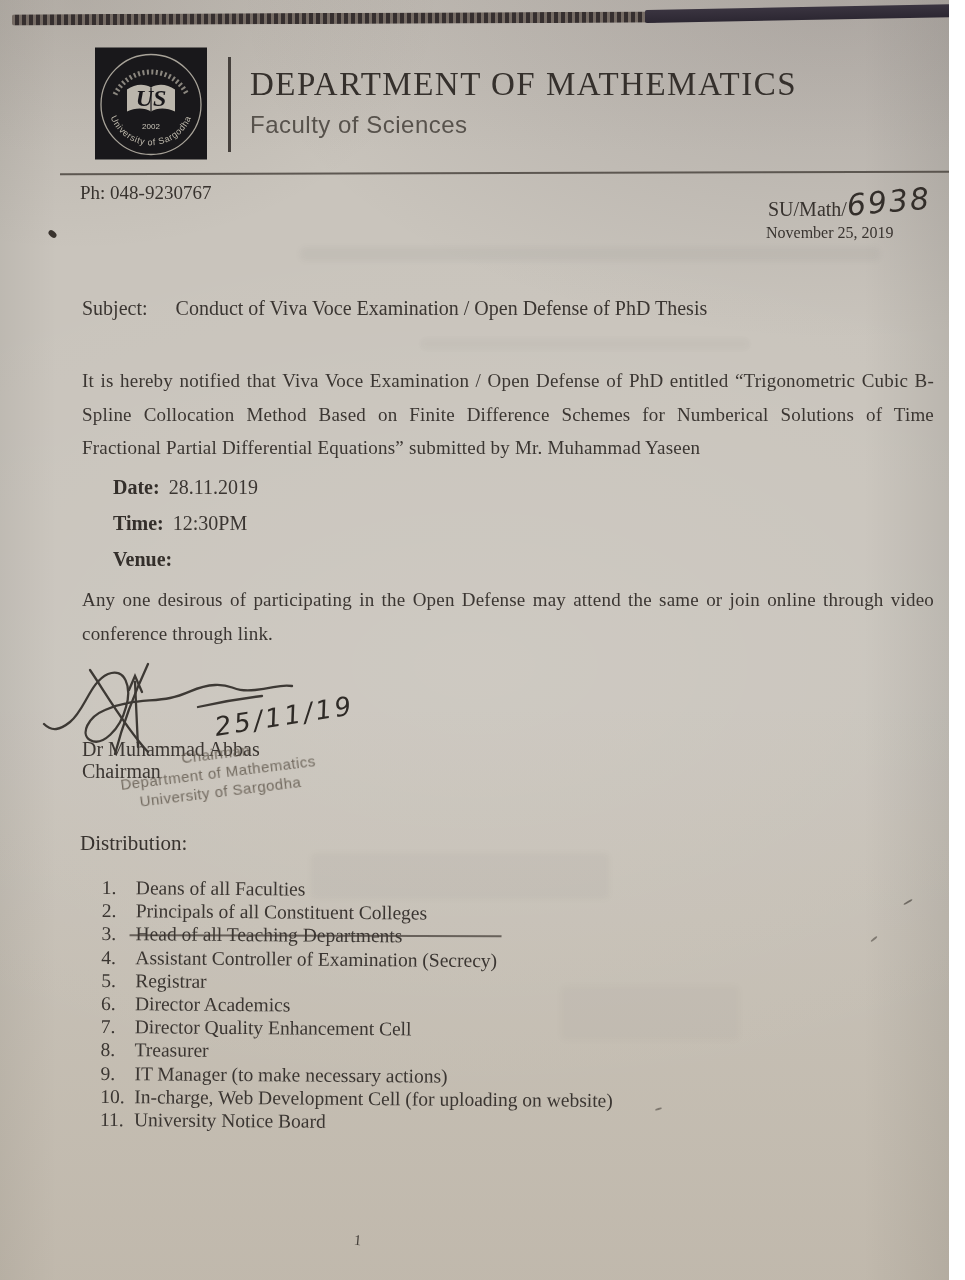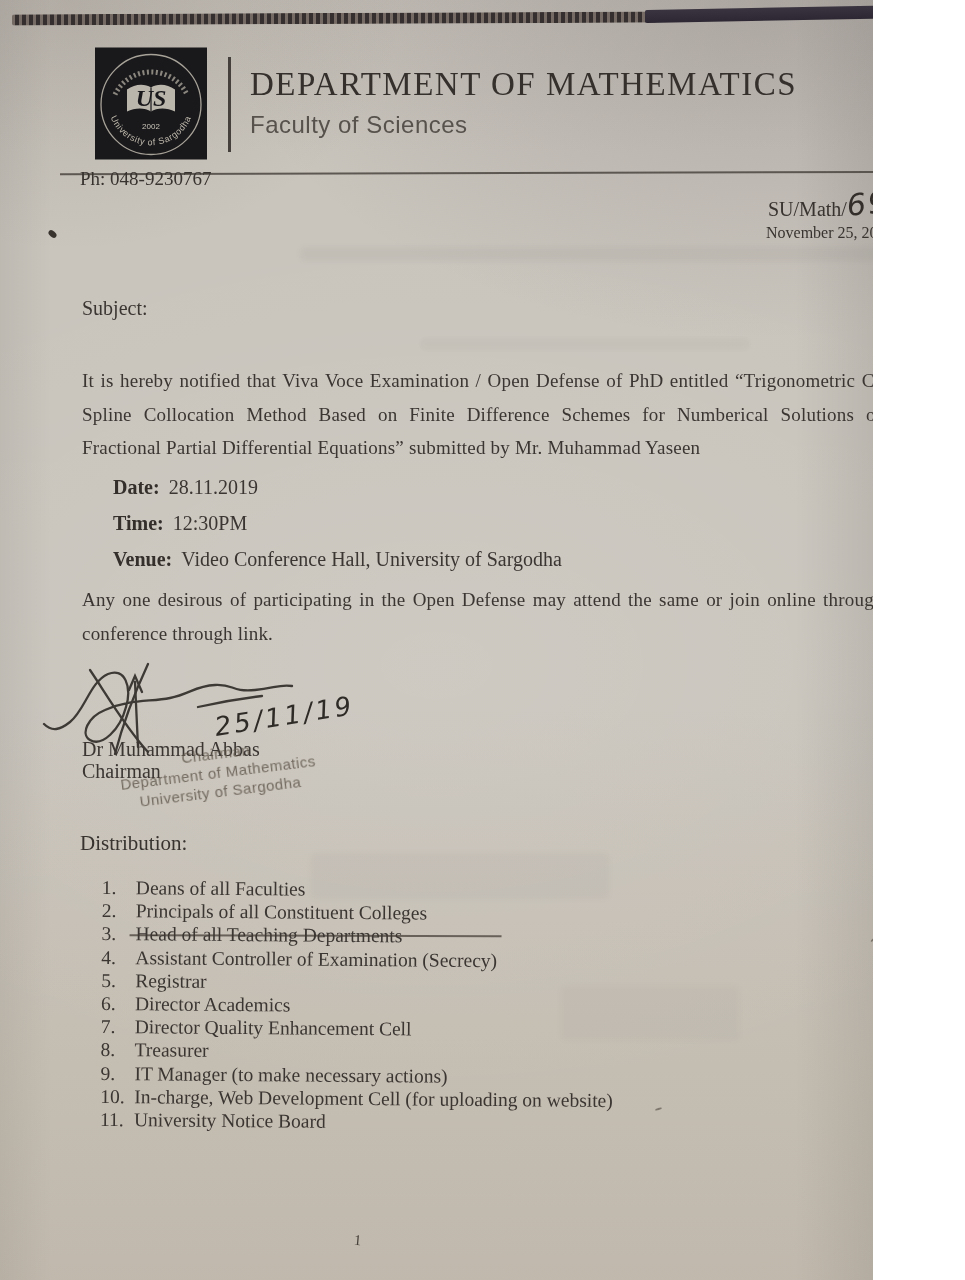--- a/index.html
+++ b/index.html
@@ -1,17 +1,17 @@
 <!DOCTYPE html>
 <html><head>
 <meta charset="utf-8">
 <style>
   html,body{margin:0;padding:0;}
   .canvas{
-    position:relative; width:873px; height:1280px; overflow:hidden;
+    position:relative; width:949px; height:1280px; overflow:hidden;
     font-family:"Liberation Serif", serif; color:#3b3632;
     background-color:#c9c4bc;
     background-image:
       radial-gradient(90% 38% at 88% 0%, rgba(58,50,58,0.16), transparent 70%),
       radial-gradient(55% 28% at 8% 0%, rgba(70,62,58,0.13), transparent 70%),
       radial-gradient(120% 50% at 50% 52%, rgba(255,255,250,0.09), transparent 70%),
       linear-gradient(180deg, rgba(130,120,115,0.10) 0%, rgba(0,0,0,0) 12%, rgba(0,0,0,0) 55%, rgba(160,140,105,0.13) 85%, rgba(150,128,95,0.17) 100%),
       linear-gradient(90deg, rgba(0,0,0,0.06) 0%, transparent 6%, transparent 91%, rgba(0,0,0,0.08) 100%);
   }
   .abs{position:absolute;}
@@ -21,21 +21,21 @@
     background-image:repeating-linear-gradient(90deg, rgba(170,158,146,0.45) 0 3px, rgba(40,34,36,0.6) 3px 7px);
     border-radius:2px;}
   .strip-right{left:645px; top:7px; width:325px; height:13px; transform:rotate(-1.1deg);
     background:linear-gradient(180deg,#3a3440,#2c2732); border-radius:2px;}
   
   .logo{left:95px; top:47px; width:112px; height:113px;}
   .vline{left:228px; top:57px; width:2.5px; height:95px; background:#45403c;}
   .dept-title{left:250px; top:66px; font-size:33px; letter-spacing:1.5px; color:#35302c; white-space:nowrap;}
   .faculty{left:250px; top:111px; font-family:"Liberation Sans",sans-serif; font-size:24px; color:#57524c; letter-spacing:0.5px;text-align:center;}
   .rule{left:60px; top:172px; width:900px; height:2px; background:#4b453f; opacity:0.85; transform:rotate(-0.15deg);}
-  .phone{left:80px; top:168px; font-size:19px; color:#38332f;}
+  .phone{left:80px; top:182px; font-size:19px; color:#38332f;}
   
   .refline{left:758px; top:188px; white-space:nowrap;}
   .ref-prefix{font-size:20px; color:#38332f;margin-left:10px;}
   .ref-num{display:inline-block; font-family:"DejaVu Sans",sans-serif; font-size:30px; color:#332e2a;
     transform:rotate(-5deg) translateY(-4px); letter-spacing:2px; font-style:italic;}
   .ref-date{left:766px; top:224px; font-size:16px; color:#38332f; white-space:nowrap;}
   
   .subject{left:82px; top:297px; font-size:20px; display:flex; gap:28px; white-space:nowrap;}
   
   .para{left:82px; width:852px; font-size:19px; line-height:33.5px; text-align:justify; color:#3b3632; letter-spacing:0.2px;}
@@ -95,36 +95,36 @@
   <div class="abs rule"></div>
   <div class="abs phone">Ph: 048-9230767</div>
 
   <div class="abs refline">
     <span class="ref-prefix">SU/Math/</span><span class="ref-num">6938</span>
   </div>
   <div class="abs ref-date">November 25, 2019</div>
 
   <div class="abs subject">
     <span>Subject:</span>
+    <span>Conduct of Viva Voce Examination / Open Defense of PhD Thesis</span>
   </div>
 
   <div class="abs para para1">It is hereby notified that Viva Voce Examination / Open Defense of PhD entitled “Trigonometric Cubic B-Spline Collocation Method Based on Finite Difference Schemes for Numberical Solutions of Time Fractional Partial Differential Equations” submitted by Mr. Muhammad Yaseen</div>
 
   <div class="abs details">
     <div class="detail-row">
       <span class="detail-label">Date:</span>
       <span>28.11.2019</span>
     </div>
     <div class="detail-row">
       <span class="detail-label">Time:</span>
       <span>12:30PM</span>
     </div>
     <div class="detail-row">
       <span class="detail-label">Venue:</span>
-      <span>Video Conference Hall, University of Sargodha</span>
     </div>
   </div>
 
   <div class="abs para para2">Any one desirous of participating in the Open Defense may attend the same or join online through video conference through link.</div>
 
   <svg class="abs sig-svg" viewBox="0 0 360 120">
     <g fill="none" stroke="#2e2a26" stroke-width="2.3" stroke-linecap="round" opacity="0.9">
       <path d="M 14,72 C 22,80 30,78 40,70 C 55,58 60,30 78,22 C 95,15 102,35 96,55 C 90,78 72,95 60,88 C 50,82 58,65 75,58 C 100,47 120,50 140,46 C 160,42 165,34 185,33 C 205,32 200,40 225,38 C 245,36 250,32 262,34"></path>
       <path d="M 60,18 C 75,40 95,75 118,100"></path>
       <path d="M 118,12 C 105,40 92,75 85,102"></path>

